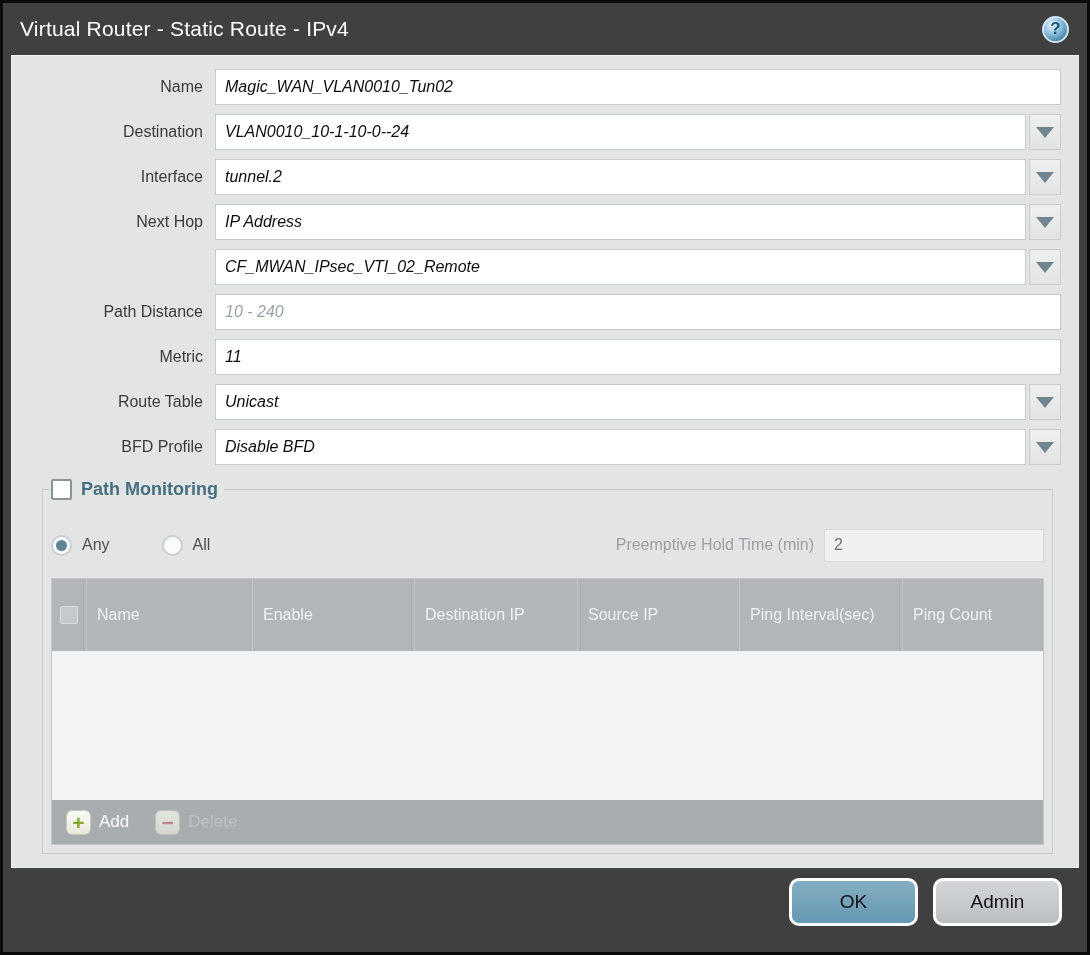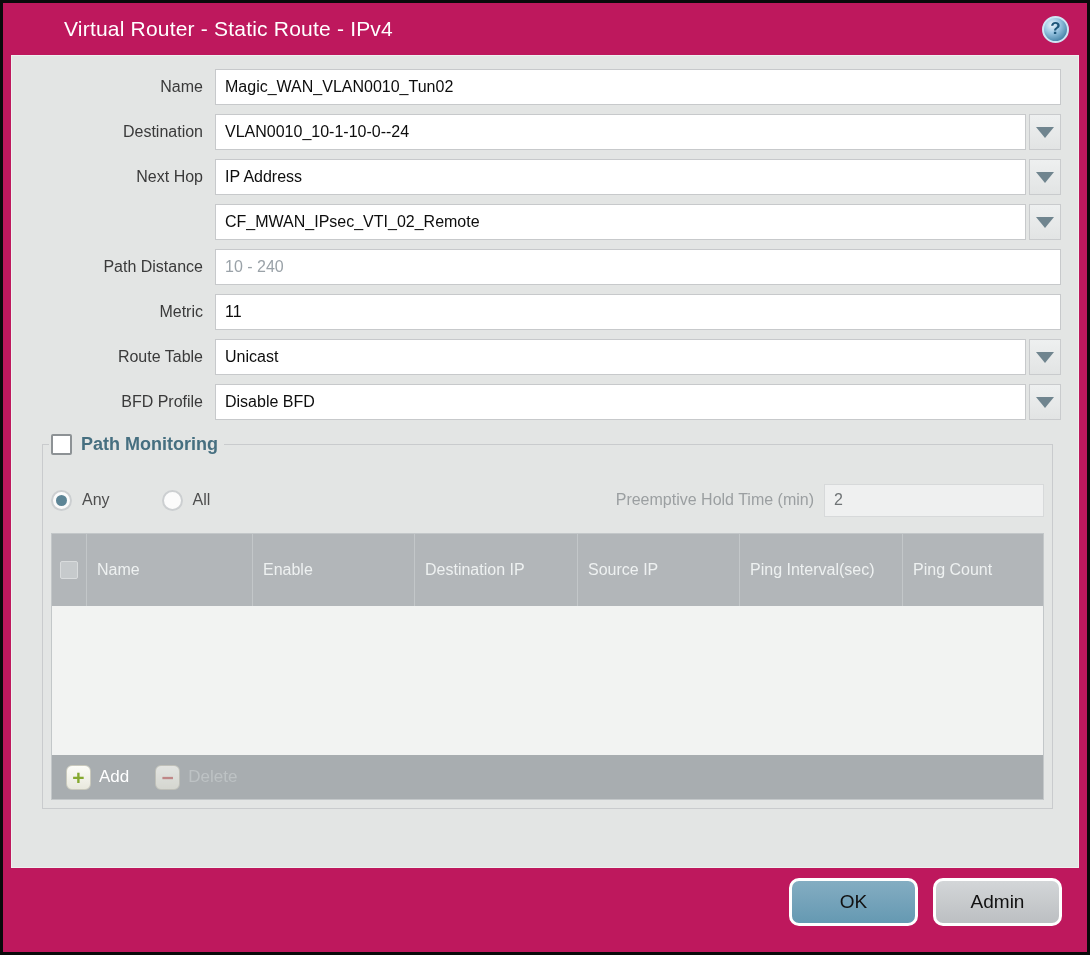--- a/index.html
+++ b/index.html
@@ -6,22 +6,21 @@
   html, body { width: 1090px; height: 955px; }
   body {
     background: #0a0a0a;
     font-family: "Liberation Sans", "DejaVu Sans", sans-serif;
     position: relative;
     overflow: hidden;
   }
   .dialog {
     position: absolute;
     inset: 3px;
-    background: #be185d;
-    padding-left: 44px;
+    background: #404040;
   }
   
   .titlebar {
     height: 52px;
     display: flex;
     align-items: center;
     padding: 0 18px 0 17px;
     color: #ffffff;
   }
   .titlebar .title {
@@ -70,20 +69,21 @@
     flex: 1;
     height: 36px;
     background: #ffffff;
     border: 1px solid #c7c9cb;
     font-family: "Liberation Sans", sans-serif;
     font-size: 16px;
     color: #0d0d0d;
     padding: 0 9px;
     outline: none;
     min-width: 0;
+    font-style: italic;
   }
   .text-input::placeholder { color: #9aa2a8; opacity: 1; }
   .dd-btn {
     width: 32px;
     height: 36px;
     margin-left: 3px;
     background: linear-gradient(#eef0f0, #e2e4e4);
     border: 1px solid #c9cbcd;
     display: flex; align-items: center; justify-content: center;
     cursor: pointer;
@@ -277,20 +277,29 @@
     <div class="form-row">
       <div class="form-label">Destination</div>
       <div class="control">
         <input type="text" class="text-input" value="VLAN0010_10-1-10-0--24" style="">
         <span class="dd-btn">
           <span class="dd-arrow"></span>
         </span>
       </div>
     </div>
 
+    <div class="form-row">
+      <div class="form-label">Interface</div>
+      <div class="control">
+        <input type="text" class="text-input" value="tunnel.2" style="">
+        <span class="dd-btn">
+          <span class="dd-arrow"></span>
+        </span>
+      </div>
+    </div>
 
     <div class="form-row">
       <div class="form-label">Next Hop</div>
       <div class="control">
         <input type="text" class="text-input" value="IP Address" style="">
         <span class="dd-btn">
           <span class="dd-arrow"></span>
         </span>
       </div>
     </div>

